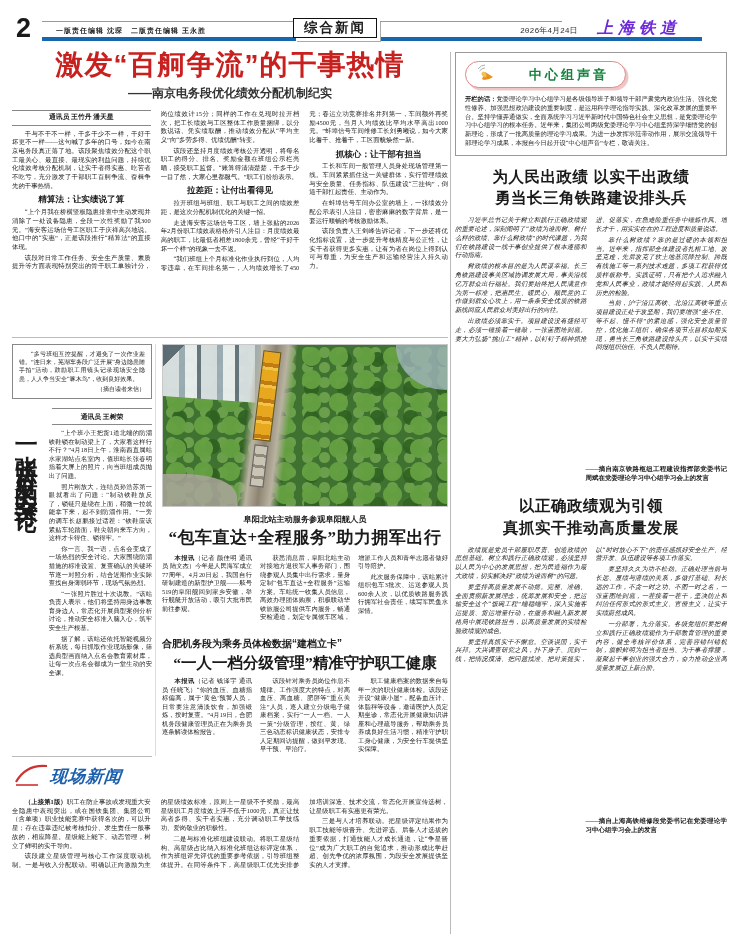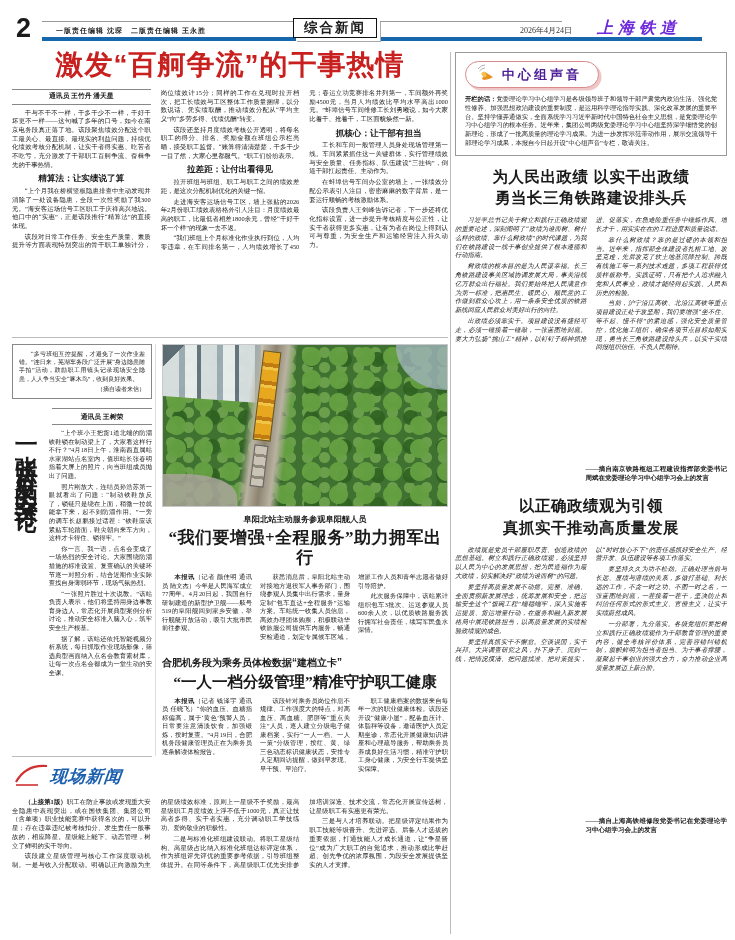--- a/index.html
+++ b/index.html
@@ -12,21 +12,21 @@
   .hair { background:#bbb; }
 
   
   .pagenum { font-family:"Liberation Sans",sans-serif; font-weight:700; font-size:27px; line-height:1; }
   .editors { font-family:"Liberation Sans",sans-serif; font-weight:700; font-size:7px; color:#222; letter-spacing:1px; }
   .hdr-topline { height:1px; background:#999; }
   .blue-rule { height:4px; }
   .section-box { font-family:"Liberation Sans",sans-serif; font-weight:900; font-size:13.5px;
                  background:#fff; border:1.5px solid #111; padding:0 10px; letter-spacing:2px;
                  box-shadow:3px 3px 0 #fff, 4px 4px 0 #aaa; z-index:3; }
-  .hdr-date { font-size:8px; color:#333; font-family:Liberation Serif, serif; }
+  .hdr-date { font-size:8px; color:#333; font-family:Liberation Mono, monospace; }
   .masthead { font-family:"Liberation Serif",serif; font-style:italic; font-weight:900; font-size:16px;
               letter-spacing:5px; }
 
   
   .main-headline { font-family:"Liberation Sans",sans-serif; font-weight:900; font-size:28px;
                    text-align:center; letter-spacing:1px; line-height:1.1; }
   .main-sub { text-align:center; font-weight:700; font-size:12px; color:#333; margin-top:4px;
               font-family:"Liberation Sans",sans-serif; }
   .body-cols { column-gap:10px; font-size:6.4px; line-height:8.7px; overflow:hidden; }
   .cols3 { column-count:3; }
@@ -109,20 +109,21 @@
   <div class="abs pagenum" style="left:16px; top:15px;">2</div>
   <div class="abs hdr-topline" style="left:42px; top:21px; width:520px;"></div>
   <div class="abs editors" style="left:56px; top:26px;">一版责任编辑 沈琛　二版责任编辑 王永胜</div>
   <div class="abs blue-rule" style="left:42px; top:37px; width:660px; background:#1767ae;"></div>
   <div class="abs section-box" style="left:293px; top:18px;">综合新闻</div>
   <div class="abs hdr-date" style="left:520px; top:25px;">2026年4月24日</div>
   <div class="abs masthead" style="left:597px; top:18px; color:#6d28d9;">上海铁道</div>
 
   <div class="abs" style="left:12px; top:50px; width:436px;">
     <div class="main-headline" style="color:#c8201e;">激发“百舸争流”的干事热情</div>
+    <div class="main-sub">——南京电务段优化绩效分配机制纪实</div>
     <div class="body-cols cols3 t-just" style="margin-top:8px; height:212px;">
       <div class="byline-box">通讯员 王竹丹 潘天星</div>
       <p>干与不干不一样，干多干少不一样，干好干坏更不一样——这句喊了多年的口号，如今在南京电务段真正落了地。该段聚焦绩效分配这个职工最关心、最直接、最现实的利益问题，持续优化绩效考核分配机制，让实干者得实惠、吃苦者不吃亏，充分激发了干部职工百舸争流、奋楫争先的干事热情。</p>
       <h4 class="sub">精算法：让实绩说了算</h4>
       <p>“上个月我在桥横竖板隐患排查中主动发现并消除了一处设备隐患，全段一次性奖励了我300元。”海安客运场信号工区职工于庆祥高兴地说。他口中的“实惠”，正是该段推行“精算法”的直接体现。</p>
       <p>该段对日常工作任务、安全生产质量、素质提升等方面表现特别突出的骨干职工单独计分，岗位绩效计15分；同样的工作在兑现时拉开档次，把工长绩效与工区整体工作质量捆绑，以分数说话、凭实绩取酬，推动绩效分配从“平均主义”向“多劳多得、优绩优酬”转变。</p>
       <p>该段还坚持月度绩效考核公开透明，将每名职工的得分、排名、奖励金额在班组公示栏亮晒，接受职工监督。“账算得清清楚楚，干多干少一目了然，大家心里都服气。”职工们纷纷表示。</p>
       <h4 class="sub">拉差距：让付出看得见</h4>
       <p>拉开班组与班组、职工与职工之间的绩效差距，是这次分配机制优化的关键一招。</p>
       <p>走进海安客运场信号工区，墙上张贴的2026年2月份职工绩效表格格外引人注目：月度绩效最高的职工，比最低者相差1800余元，曾经“干好干坏一个样”的现象一去不返。</p>
@@ -159,21 +160,21 @@
   <div class="abs" style="left:162px; top:344px; width:286px;">
     <div class="photo">
       <div class="ph-river"></div>
       <div class="ph-buildings"></div>
       <div class="ph-track"></div>
       <div class="ph-machine"></div>
       <div class="ph-machine2"></div>
       <div class="ph-road"></div>
     </div>
     <div class="kicker" style="margin-top:7px;">阜阳北站主动服务参观阜阳舰人员</div>
-    <div class="mid-headline" style="margin-top:3px;">“我们要增强+全程服务”助力拥军出行</div>
+    <div class="mid-headline" style="margin-top:3px;">“包车直达+全程服务”助力拥军出行</div>
     <div class="mid-body t-just" style="margin-top:6px; height:74px;">
       <p><b class="news-lead">本报讯</b><span>（记者 颜佳明 通讯员 陆文杰）今年是人民海军成立77周年。4月20日起，我国自行研制建造的新型护卫舰——舷号519的阜阳舰回到家乡安徽，举行舰艇开放活动，吸引大批市民前往参观。</span></p>
       <p>获悉消息后，阜阳北站主动对接地方退役军人事务部门，围绕参观人员集中出行需求，量身定制“包车直达+全程服务”运输方案。车站统一收集人员信息，高效办理团体购票，积极联动华铁旅服公司提供车内服务，畅通安检通道，划定专属候车区域，增派工作人员和青年志愿者做好引导陪护。</p>
       <p>此次服务保障中，该站累计组织包车3批次、运送参观人员600余人次，以优质铁路服务践行拥军社会责任，续写军民鱼水深情。</p>
     </div>
     <div class="kicker2" style="margin-top:9px;">合肥机务段为乘务员体检数据“建档立卡”</div>
     <div class="mid-headline2" style="margin-top:3px;">“一人一档分级管理”精准守护职工健康</div>
     <div class="mid-body t-just" style="margin-top:6px; height:126px;">
       <p><b class="news-lead">本报讯</b><span>（记者 钱泽宇 通讯员 任晓飞）“你的血压、血糖指标偏高，属于‘黄色’预警人员，日常要注意清淡饮食，加强锻炼，按时复查。”4月19日，合肥机务段健康管理员正在为乘务员逐条解读体检报告。</span></p>
       <p>该段针对乘务员岗位作息不规律、工作强度大的特点，对高血压、高血糖、肥胖等“重点关注”人员，逐人建立分级电子健康档案，实行“一人一档、一人一策”分级管理，按红、黄、绿三色动态标识健康状态，安排专人定期回访提醒，做到早发现、早干预、早治疗。</p>
@@ -185,21 +186,21 @@
     <div class="voice-box">
       <div class="voice-badge">
         <span>
           <svg width="19" height="17" viewBox="0 0 19 17">
             <path d="M2 5 Q5 1 9 1" stroke="#b0b0b0" stroke-width="1" fill="none"></path>
             <path d="M3.5 7 Q6 4 9 4" stroke="#b0b0b0" stroke-width="1" fill="none"></path>
             <path d="M6 15 L9 8 L17 13 Q13 16 8 16 Z" fill="#e89020"></path>
             <ellipse cx="8" cy="10.5" rx="2.2" ry="3" fill="#f6c050" transform="rotate(-30 8 10.5)"></ellipse>
           </svg>
         </span>
-        <span class="txt" style="color:#4c1d95;">中心组声音</span>
+        <span class="txt" style="color:#15803d;margin-left:27px;">中心组声音</span>
       </div>
       <div class="voice-intro t-just">
         <span style="font-weight:700;">开栏的话：</span><span>党委理论学习中心组学习是各级领导班子和领导干部严肃党内政治生活、强化党性修养、加强思想政治建设的重要制度，是运用科学理论指导实践、深化改革发展的重要平台。坚持学懂弄通做实，全面系统学习习近平新时代中国特色社会主义思想，是党委理论学习中心组学习的根本任务。近年来，集团公司两级党委理论学习中心组坚持深学细悟党的创新理论，形成了一批高质量的理论学习成果。为进一步发挥示范带动作用，展示交流领导干部理论学习成果，本报自今日起开设“中心组声音”专栏，敬请关注。</span>
       </div>
     </div>
 
     <div class="r-headline" style="margin-top:10px;">
       <div>为人民出政绩 以实干出政绩</div>
       <div>勇当长三角铁路建设排头兵</div>
     </div>

